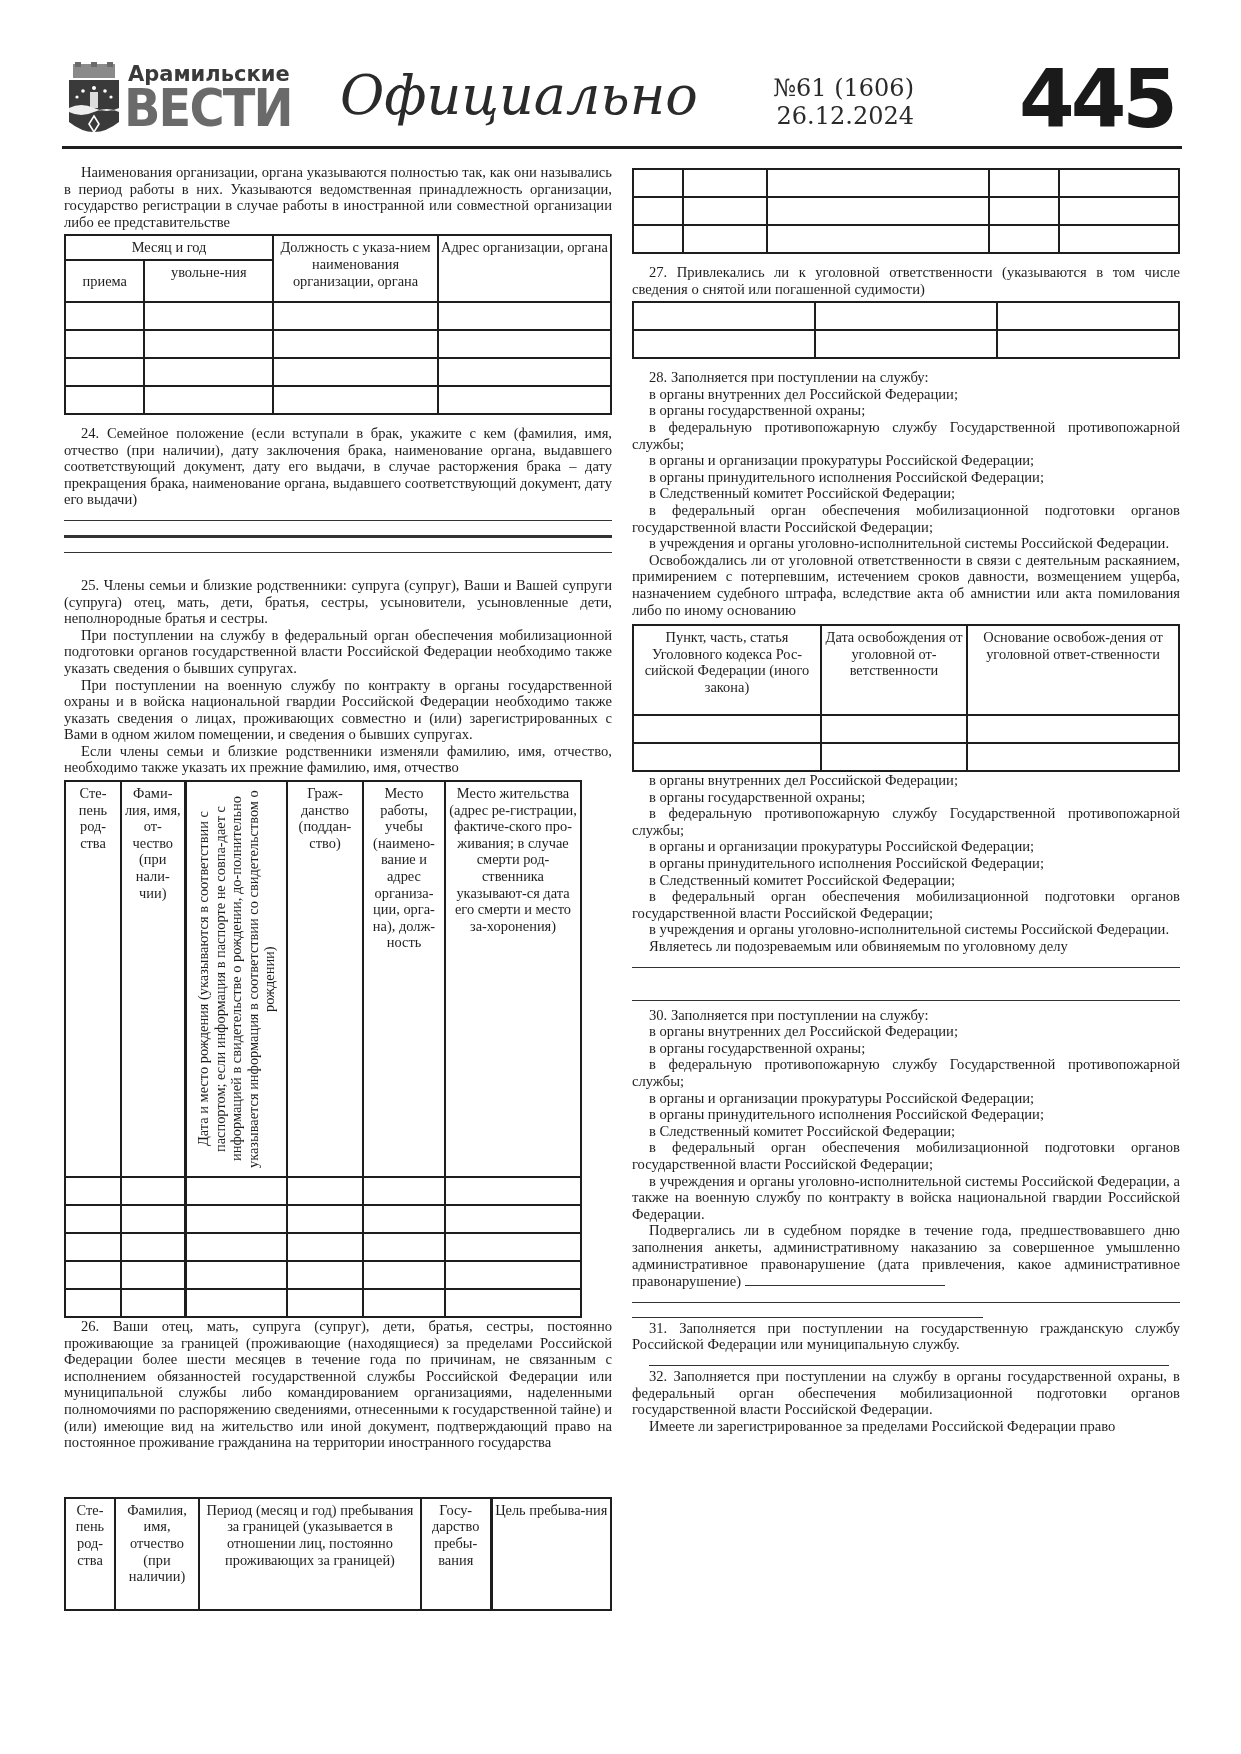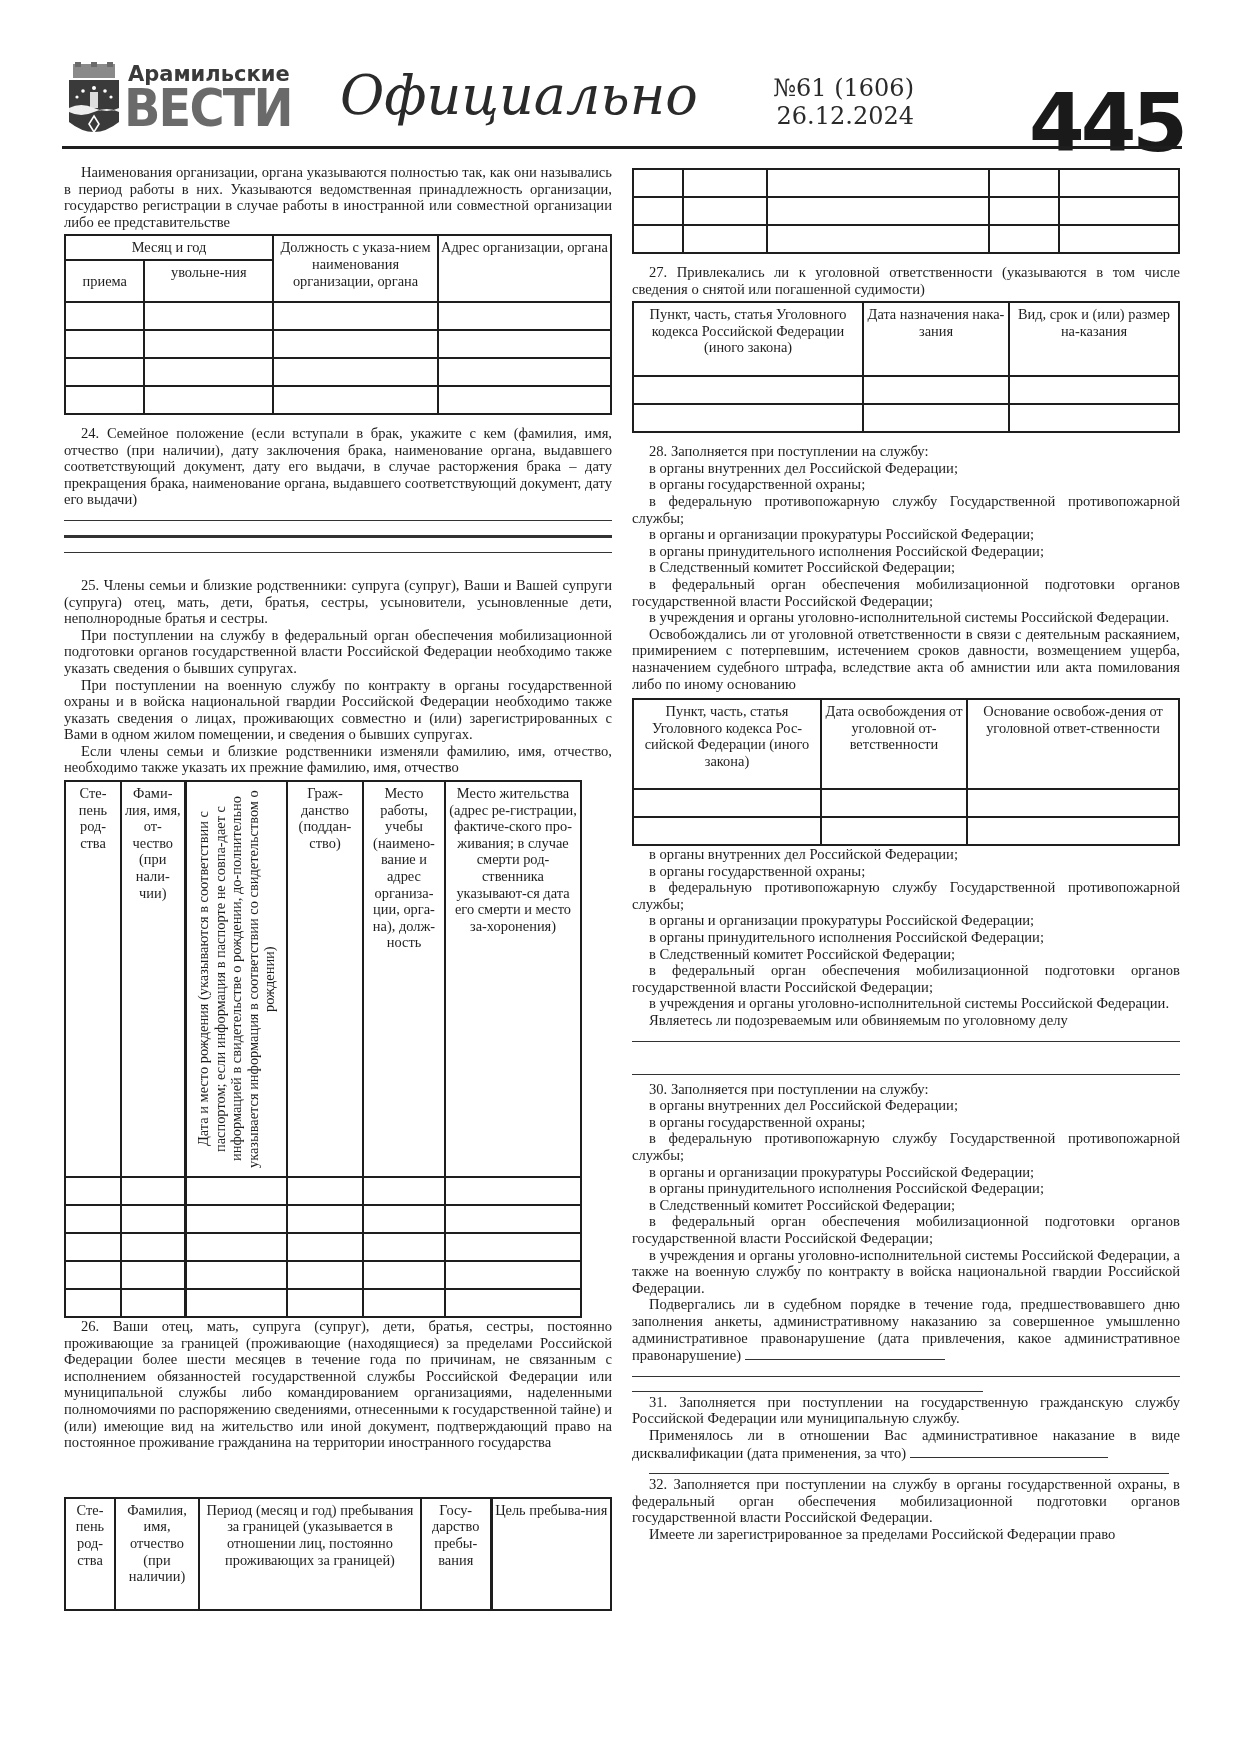--- a/index.html
+++ b/index.html
@@ -6,21 +6,21 @@
   html, body { width: 1241px; height: 1754px; background: #fff; overflow: hidden; }
   body { position: relative; font-family: "Liberation Serif", "DejaVu Serif", serif; color: #1e1e1e; }
 
   
   .header { position: absolute; left: 62px; top: 56px; width: 1122px; height: 90px; }
   .crest { position: absolute; left: 5px; top: 6px; width: 54px; height: 78px; }
   .brand-top { position: absolute; left: 66px; top: 6px; font-family: "DejaVu Sans", sans-serif; font-weight: bold; font-size: 21px; color: #3a3a3a; letter-spacing: 0px; }
   .brand-main { position: absolute; left: 62px; top: 22px; font-family: "DejaVu Sans", sans-serif; font-weight: bold; font-size: 52px; color: #6a6a6a; letter-spacing: -2px; transform: scaleX(0.92); transform-origin: left top; }
   .section-title { position: absolute; left: 278px; top: 8px; font-family: "DejaVu Serif", serif; font-style: italic; font-size: 54px; color: #2a2a2a; }
   .issue { position: absolute; right: 270px; top: 18px; text-align: right; font-family: "DejaVu Serif", serif; font-size: 24px; line-height: 28px; color: #2a2a2a; }
-  .page-num { position: absolute; right: 0; top: 4px; font-family: "DejaVu Sans", sans-serif; font-weight: bold; font-size: 80px; letter-spacing: -4px; color: #1a1a1a; line-height: 80px; margin-top: 24px; }
+  .page-num { position: absolute; right: 10px; top: 4px; font-family: "DejaVu Sans", sans-serif; font-weight: bold; font-size: 80px; letter-spacing: -4px; color: #1a1a1a; line-height: 80px; }
   .header-rule { position: absolute; left: 62px; top: 146px; width: 1120px; height: 3px; background: #1e1e1e; }
 
   
   .col { position: absolute; top: 164px; width: 548px; font-size: 14.6px; line-height: 16.6px; }
   .col-left { left: 64px; }
   .col-right { left: 632px; }
   p { text-align: justify; text-indent: 17px; }
   p.noind { text-indent: 0; }
 
   table { border-collapse: collapse; width: 100%; }
@@ -208,25 +208,20 @@
           <td></td>
           <td></td>
         </tr>
   </tbody>
     </table>
 
   <p style="margin-top:10px;">27. Привлекались ли к уголовной ответственности (указываются в том числе сведения о снятой или погашенной судимости)</p>
 
   <table class="tbl" style="margin-top:4px;">
     <tbody>
-        <tr style="height:74px;">
-      <th style="width:230px;">Пункт, часть, статья Уголовного кодекса Российской Федерации (иного закона)</th>
-      <th style="width:146px;">Дата назначения нака-зания</th>
-      <th>Вид, срок и (или) размер на-казания</th>
-    </tr>
     <tr class="row-empty">
           <td></td>
           <td></td>
           <td></td>
         </tr>
     <tr class="row-empty">
           <td></td>
           <td></td>
           <td></td>
         </tr>
@@ -283,18 +278,17 @@
   <p>в органы и организации прокуратуры Российской Федерации;</p>
   <p>в органы принудительного исполнения Российской Федерации;</p>
   <p>в Следственный комитет Российской Федерации;</p>
   <p>в федеральный орган обеспечения мобилизационной подготовки органов государственной власти Российской Федерации;</p>
   <p>в учреждения и органы уголовно-исполнительной системы Российской Федерации, а также на военную службу по контракту в войска национальной гвардии Российской Федерации.</p>
   <p><span>Подвергались ли в судебном порядке в течение года, предшествовавшего дню заполнения анкеты, административному наказанию за совершенное умышленно административное правонарушение (дата привлечения, какое административное правонарушение)</span> <span class="blank-line" style="width:200px;"></span></p>
   <div class="rule" style="margin-top:12px;"></div>
   <div class="rule" style="margin-top:14px;width:64%;"></div>
 
   <p style="margin-top:2px;">31. Заполняется при поступлении на государственную гражданскую службу Российской Федерации или муниципальную службу.</p>
-  <p><span>Применялось ли в отношении Вас административное наказание в виде дисквалификации (дата применения, за что)</span> <span class="blank-line" style="width:198px;"></span></p>
   <div class="rule" style="margin-top:12px;margin-left:17px;width:520px;"></div>
 
   <p style="margin-top:2px;">32. Заполняется при поступлении на службу в органы государственной охраны, в федеральный орган обеспечения мобилизационной подготовки органов государственной власти Российской Федерации.</p>
   <p>Имеете ли зарегистрированное за пределами Российской Федерации право</p>
 </div>
 
 </body></html>

